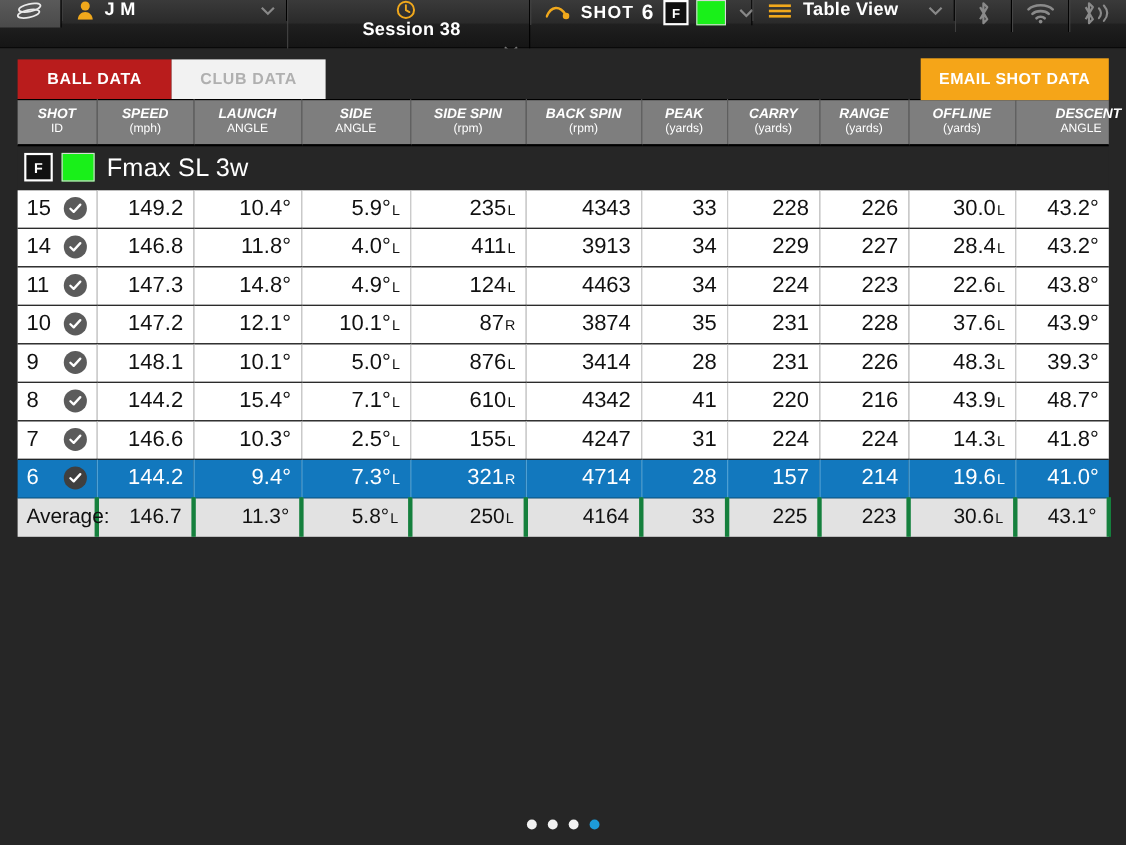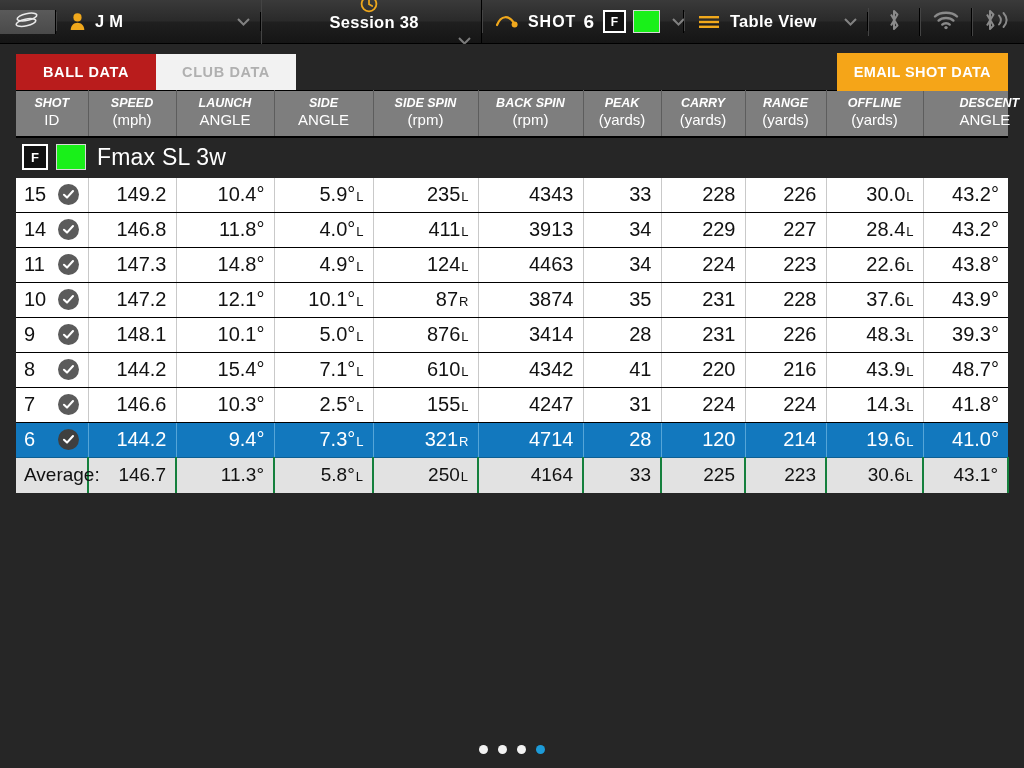--- a/index.html
+++ b/index.html
@@ -8,21 +8,21 @@
     background:#262626;
     font-family:"Liberation Sans", sans-serif;
     -webkit-font-smoothing:antialiased;
   }
 
   
   .topbar {
     display:flex; height:44px; width:1024px;
     background:linear-gradient(to bottom,#3a3a3a 0%,#2a2a2a 48%,#1f1f1f 52%,#151515 100%);
     border-bottom:1px solid #000;
-    align-items:center;
+    align-items:flex-start;
   }
   .tb-logo {
     width:58px; display:flex; align-items:center; justify-content:center;
     background:linear-gradient(to bottom,#5a5a5a,#4a4a4a);
     border-right:1px solid #000;
   }
   .tb-seg {
     display:flex; align-items:center; position:relative;
     border-right:1px solid #000;
     box-shadow:inset 1px 0 0 #444;
@@ -91,21 +91,21 @@
   table.dt { border-collapse:collapse; width:992px; table-layout:fixed; }
 
   thead th {
     background:#7e7e7e; color:#fff;
     font-style:italic; font-weight:bold; font-size:12.5px;
     line-height:1.22; text-align:center; padding:5px 2px 6px 2px;
     border-right:1px solid #5d5d5d;
     border-bottom:2px solid #000;
     border-top:1px solid #000;
   }
-  thead th .unit { font-style:normal; font-weight:normal; display:block; font-size:15px; }
+  thead th .unit { font-style:normal; font-weight:normal; display:block; font-size:11px; }
   thead th:last-child { border-right:none;padding-left:36px; }
 
   tr.grouprow td {
     background:#262626; padding:6px 6px 7px 6px; border:none;
   }
   .groupinner { display:flex; align-items:center; }
   .groupinner .flagbox { width:26px; height:26px; margin-right:8px; font-size:13px; border-width:2px; }
   .groupinner .colorchip { width:30px; height:26px; margin-right:11px; }
   .groupname { color:#fff; font-size:23px; font-weight:normal; letter-spacing:.2px; }
 
@@ -115,21 +115,21 @@
     padding:4px 9px 5px 9px;
     height:35px;
     border-right:1px solid #c9c9c9;
     border-bottom:1px solid #000;
     white-space:nowrap;
   }
   tbody td:last-child { border-right:none; }
   tbody tr.sel td { background:#1278be; color:#fff; border-right-color:#55a5d8; border-bottom-color:#0d5f93; }
   tbody tr.avg td {
     background:#e2e2e2; color:#111; border-bottom:none;
-    border-right:2px solid #15803d; font-size:19px;margin-left:15px;
+    border-right:4px solid #15803d; font-size:19px;margin-left:15px;
   }
 
   .idcell { text-align:right; padding-left:8px !important; }
   .idinner { display:flex; align-items:center; justify-content:space-between; }
   .idnum { font-size:20px; }
   .tick {
     width:21px; height:21px; border-radius:50%;
     background:#5b5b5b; display:flex; align-items:center; justify-content:center;
     flex:0 0 auto;
   }
@@ -471,21 +471,21 @@
                   </svg>
                 </span>
               </div>
             </td>
             <td>144.2</td>
             <td>9.4°</td>
             <td>7.3°<span class="sfx">L</span></td>
             <td>321<span class="sfx">R</span></td>
             <td>4714</td>
             <td>28</td>
-            <td>120</td>
+            <td>157</td>
             <td>214</td>
             <td>19.6<span class="sfx">L</span></td>
             <td>41.0°</td>
           </tr>
           <tr class="avg">
             <td class="avglabel">Average:</td>
             <td>146.7</td>
             <td>11.3°</td>
             <td>5.8°<span class="sfx">L</span></td>
             <td>250<span class="sfx">L</span></td>

